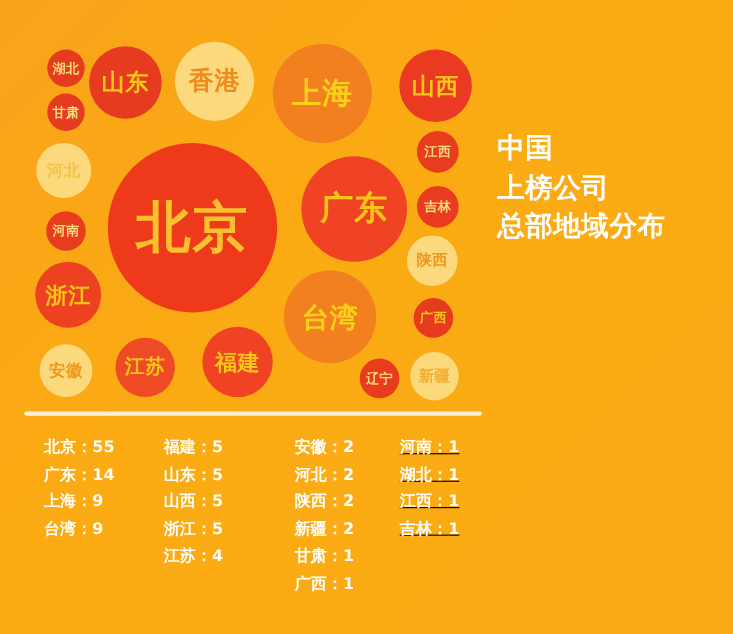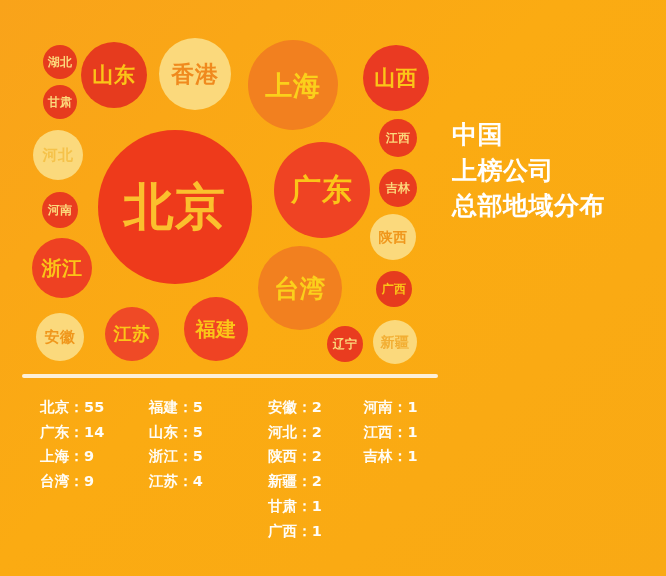--- a/index.html
+++ b/index.html
@@ -76,21 +76,21 @@
     gap: 0px;
   }
   .legend-col {
     display: flex;
     flex-direction: column;
     gap: 5px;
   }
   .legend-col.col-0 { width: 108px; padding-left: 18px; }
   .legend-col.col-1 { width: 104px; padding-left: 24px; }
   .legend-col.col-2 { width: 108px; padding-left: 22px; text-align: center; }
-  .legend-col.col-3 { width: 100px; padding-left: 26px; }
+  .legend-col.col-3 { width: 100px; padding-left: 26px; text-decoration: underline; }
 
   .legend-item {
     color: #FFFDF7;
     font-size: 14.5px;
     font-weight: 700;
     line-height: 1.36;
     white-space: nowrap;
     letter-spacing: 0.01em;
   }
   .legend-item .lg-name { }
@@ -137,31 +137,33 @@
   <div id="legend">
       <div class="legend-col col-0">
         <div class="legend-item"><span class="lg-name">北京</span><span class="lg-sep">：</span><span class="lg-val">55</span></div>
         <div class="legend-item"><span class="lg-name">广东</span><span class="lg-sep">：</span><span class="lg-val">14</span></div>
         <div class="legend-item"><span class="lg-name">上海</span><span class="lg-sep">：</span><span class="lg-val">9</span></div>
         <div class="legend-item"><span class="lg-name">台湾</span><span class="lg-sep">：</span><span class="lg-val">9</span></div>
       </div>
       <div class="legend-col col-1">
         <div class="legend-item"><span class="lg-name">福建</span><span class="lg-sep">：</span><span class="lg-val">5</span></div>
         <div class="legend-item"><span class="lg-name">山东</span><span class="lg-sep">：</span><span class="lg-val">5</span></div>
+        <div class="legend-item"><span class="lg-name">山西</span><span class="lg-sep">：</span><span class="lg-val">5</span></div>
         <div class="legend-item"><span class="lg-name">浙江</span><span class="lg-sep">：</span><span class="lg-val">5</span></div>
         <div class="legend-item"><span class="lg-name">江苏</span><span class="lg-sep">：</span><span class="lg-val">4</span></div>
       </div>
       <div class="legend-col col-2">
         <div class="legend-item"><span class="lg-name">安徽</span><span class="lg-sep">：</span><span class="lg-val">2</span></div>
         <div class="legend-item"><span class="lg-name">河北</span><span class="lg-sep">：</span><span class="lg-val">2</span></div>
         <div class="legend-item"><span class="lg-name">陕西</span><span class="lg-sep">：</span><span class="lg-val">2</span></div>
         <div class="legend-item"><span class="lg-name">新疆</span><span class="lg-sep">：</span><span class="lg-val">2</span></div>
         <div class="legend-item"><span class="lg-name">甘肃</span><span class="lg-sep">：</span><span class="lg-val">1</span></div>
         <div class="legend-item"><span class="lg-name">广西</span><span class="lg-sep">：</span><span class="lg-val">1</span></div>
       </div>
       <div class="legend-col col-3">
         <div class="legend-item"><span class="lg-name">河南</span><span class="lg-sep">：</span><span class="lg-val">1</span></div>
+        <div class="legend-item"><span class="lg-name">湖北</span><span class="lg-sep">：</span><span class="lg-val">1</span></div>
         <div class="legend-item"><span class="lg-name">江西</span><span class="lg-sep">：</span><span class="lg-val">1</span></div>
         <div class="legend-item"><span class="lg-name">吉林</span><span class="lg-sep">：</span><span class="lg-val">1</span></div>
       </div>
     </div>
 
 </div>
 
 </body></html>

